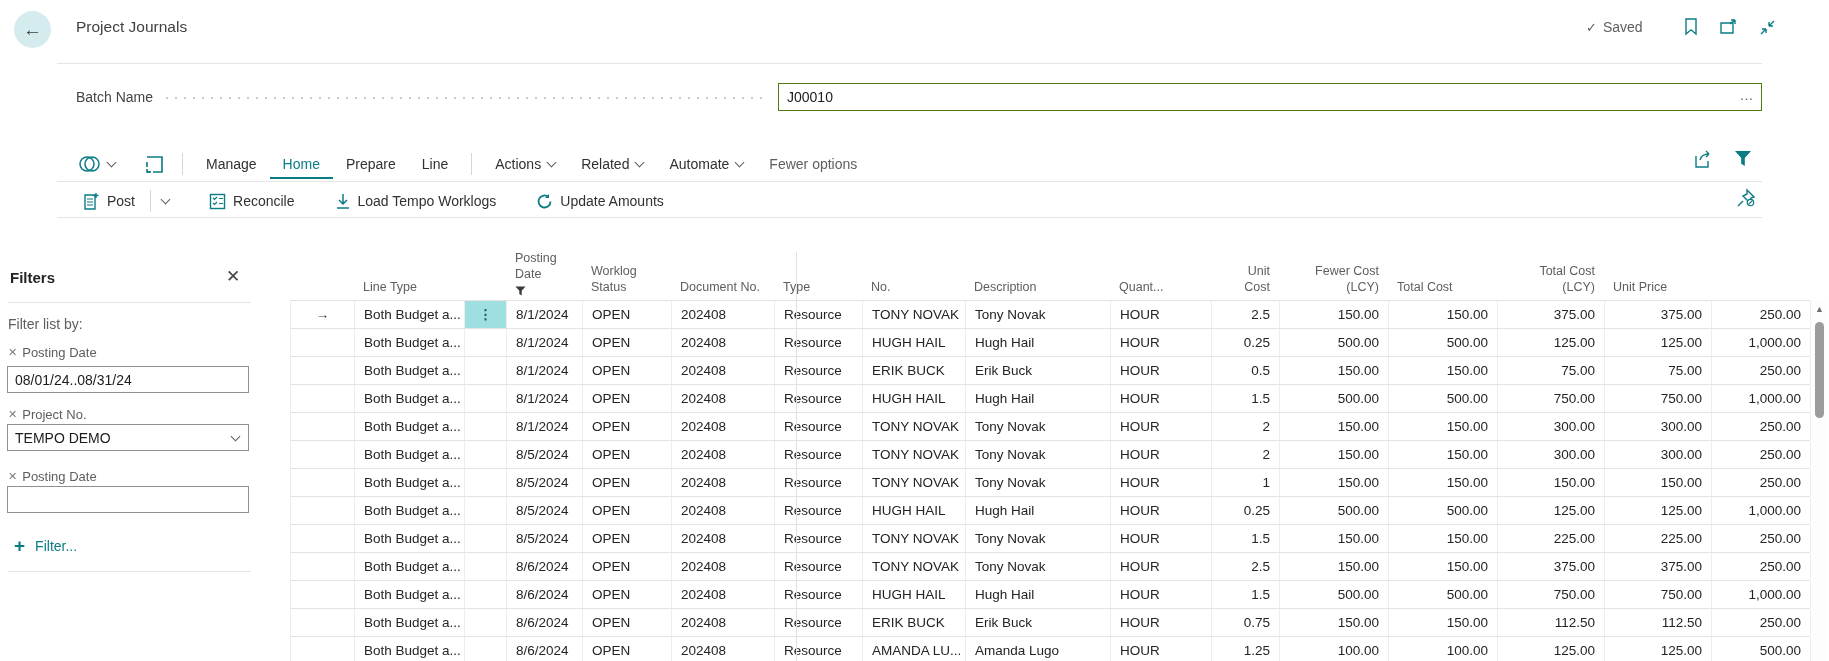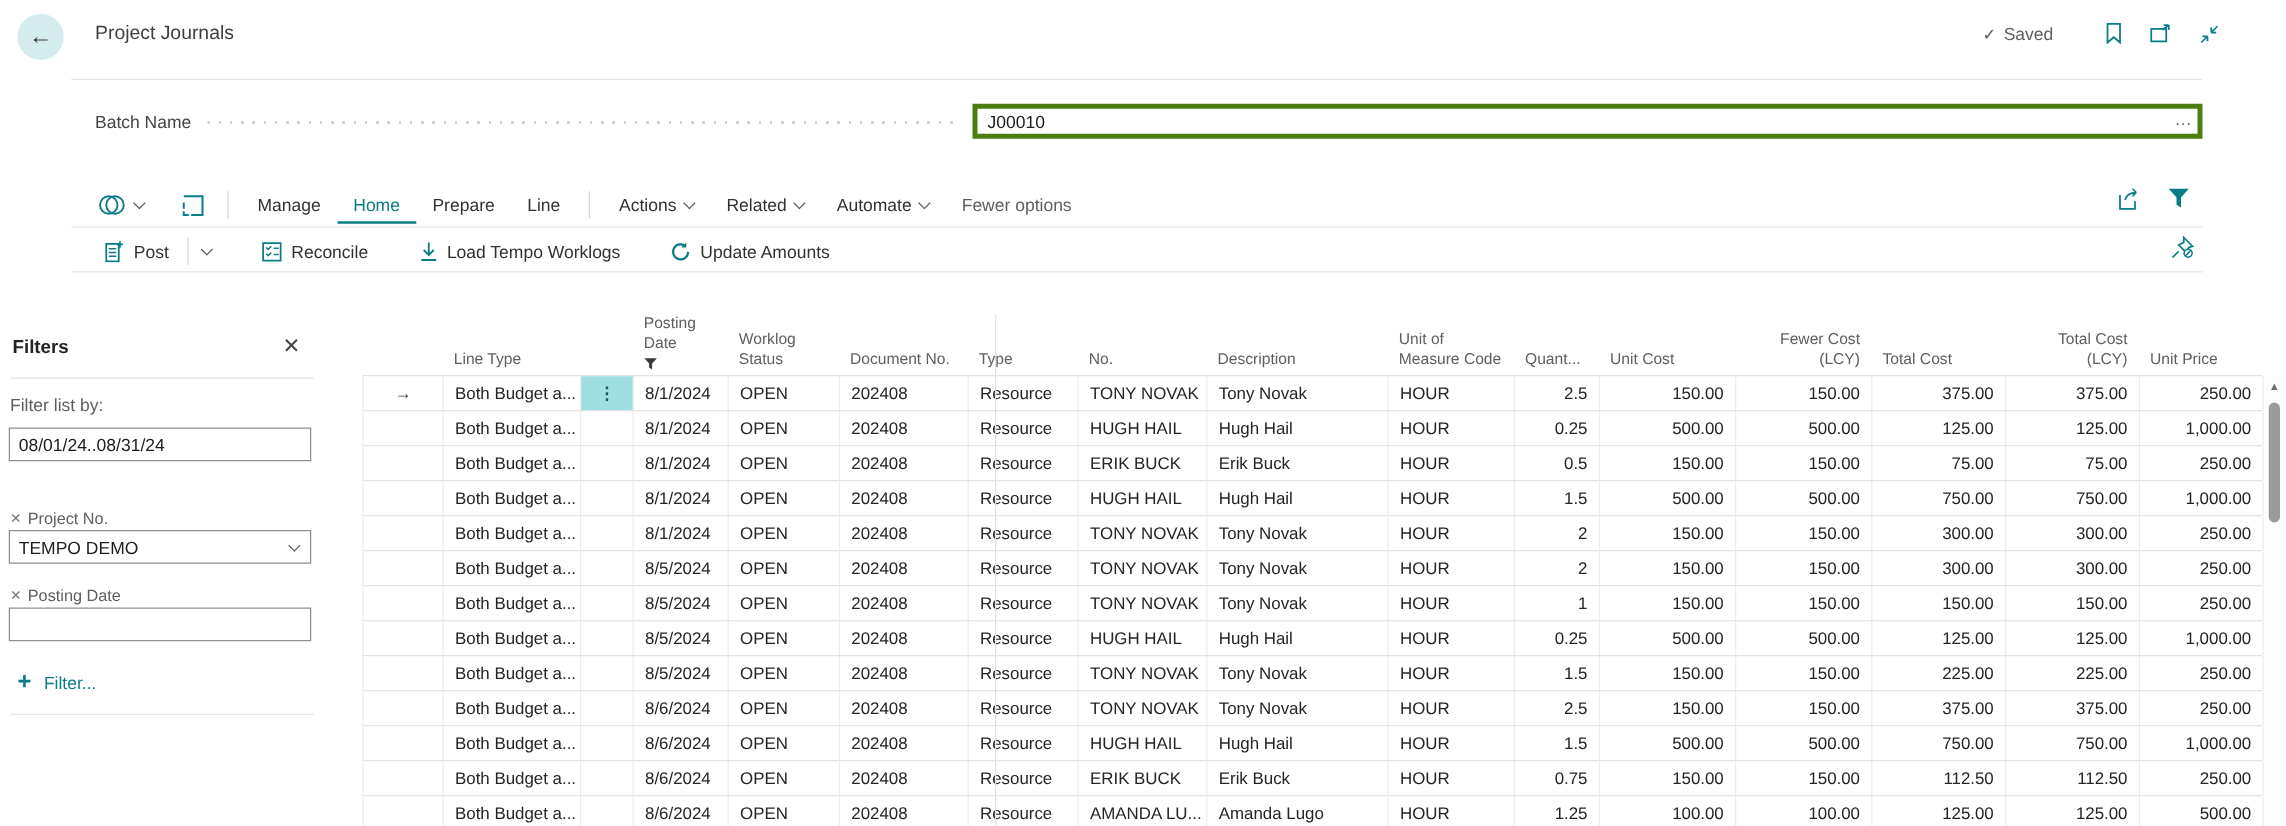--- a/index.html
+++ b/index.html
@@ -15,21 +15,21 @@
   .saved-box { left:1586px; top:19px; display:flex; align-items:center; gap:6px;
                color:#605e5c; font-size:14px; }
   .top-icons { left:1680px; top:16px; display:flex; gap:16px; }
   .top-icons .ic { width:22px; height:22px; display:flex; align-items:center; justify-content:center; cursor:pointer; }
   .divider { height:1px; background:#e5e5e5; }
 
   
   .batch-label { left:76px; top:89px; font-size:14px; color:#444; }
   .leader { left:166px; top:97px; width:602px; height:2px;
             background-image:repeating-linear-gradient(90deg,#c9c9c9 0 2px,transparent 2px 9px); }
-  .batch-input { left:778px; top:83px; width:984px; height:28px; border:4px solid #4d7c0f;
+  .batch-input { left:778px; top:83px; width:984px; height:28px; border:1px solid #4d7c0f;
                  font-size:14px; padding:0 24px 0 8px; color:#1c1c1c; background:#fff;
                  font-family:"Liberation Sans", sans-serif; }
   .assist-btn { left:1736px; top:87px; width:22px; height:20px; color:#605e5c;
                 font-size:14px; text-align:center; cursor:pointer; letter-spacing:1px; }
 
   
   .ribbon1 { left:70px; top:148px; height:32px; display:flex; align-items:center; gap:0;text-align:right; }
   .ribbon2 { left:70px; top:186px; height:30px; display:flex; align-items:center; }
   .mi { font-size:14px; color:#323130; padding:0 13px; cursor:pointer; display:flex; align-items:center; height:30px; }
   .mi.active { color:#0a7c84; border-bottom:2px solid #0a7c84; padding-top:2px; }
@@ -220,21 +220,21 @@
 
 <div class="abs f-title">Filters</div>
 <div class="abs f-close">✕</div>
 <div class="abs divider f-div1"></div>
 <div class="abs f-listby">Filter list by:</div>
 
 <div class="abs f-label" style="left:8px; top:345px;">
   <span class="x">✕</span>
   <span>Posting Date</span>
 </div>
-<input class="abs f-input" style="left: 7px; top: 342px;" value="08/01/24..08/31/24">
+<input class="abs f-input" style="left: 7px; top: 366px;" value="08/01/24..08/31/24">
 
 <div class="abs f-label" style="left:8px; top:407px;">
   <span class="x">✕</span>
   <span>Project No.</span>
 </div>
 <div class="abs f-select" style="left:7px; top:424px;">
   <span>TEMPO DEMO</span>
   <span class="chev" style="margin:0 2px 2px 0;"></span>
 </div>
 
@@ -274,23 +274,20 @@
         <span>Document No.</span>
       </div>
       <div class="hcell">
         <span>Type</span>
       </div>
       <div class="hcell">
         <span>No.</span>
       </div>
       <div class="hcell">
         <span>Description</span>
-      </div>
-      <div class="hcell">
-        <span>Unit of Measure Code</span>
       </div>
       <div class="hcell r">
         <span>Quant...</span>
       </div>
       <div class="hcell r">
         <span>Unit Cost</span>
       </div>
       <div class="hcell r">
         <span>Fewer Cost (LCY)</span>
       </div>

